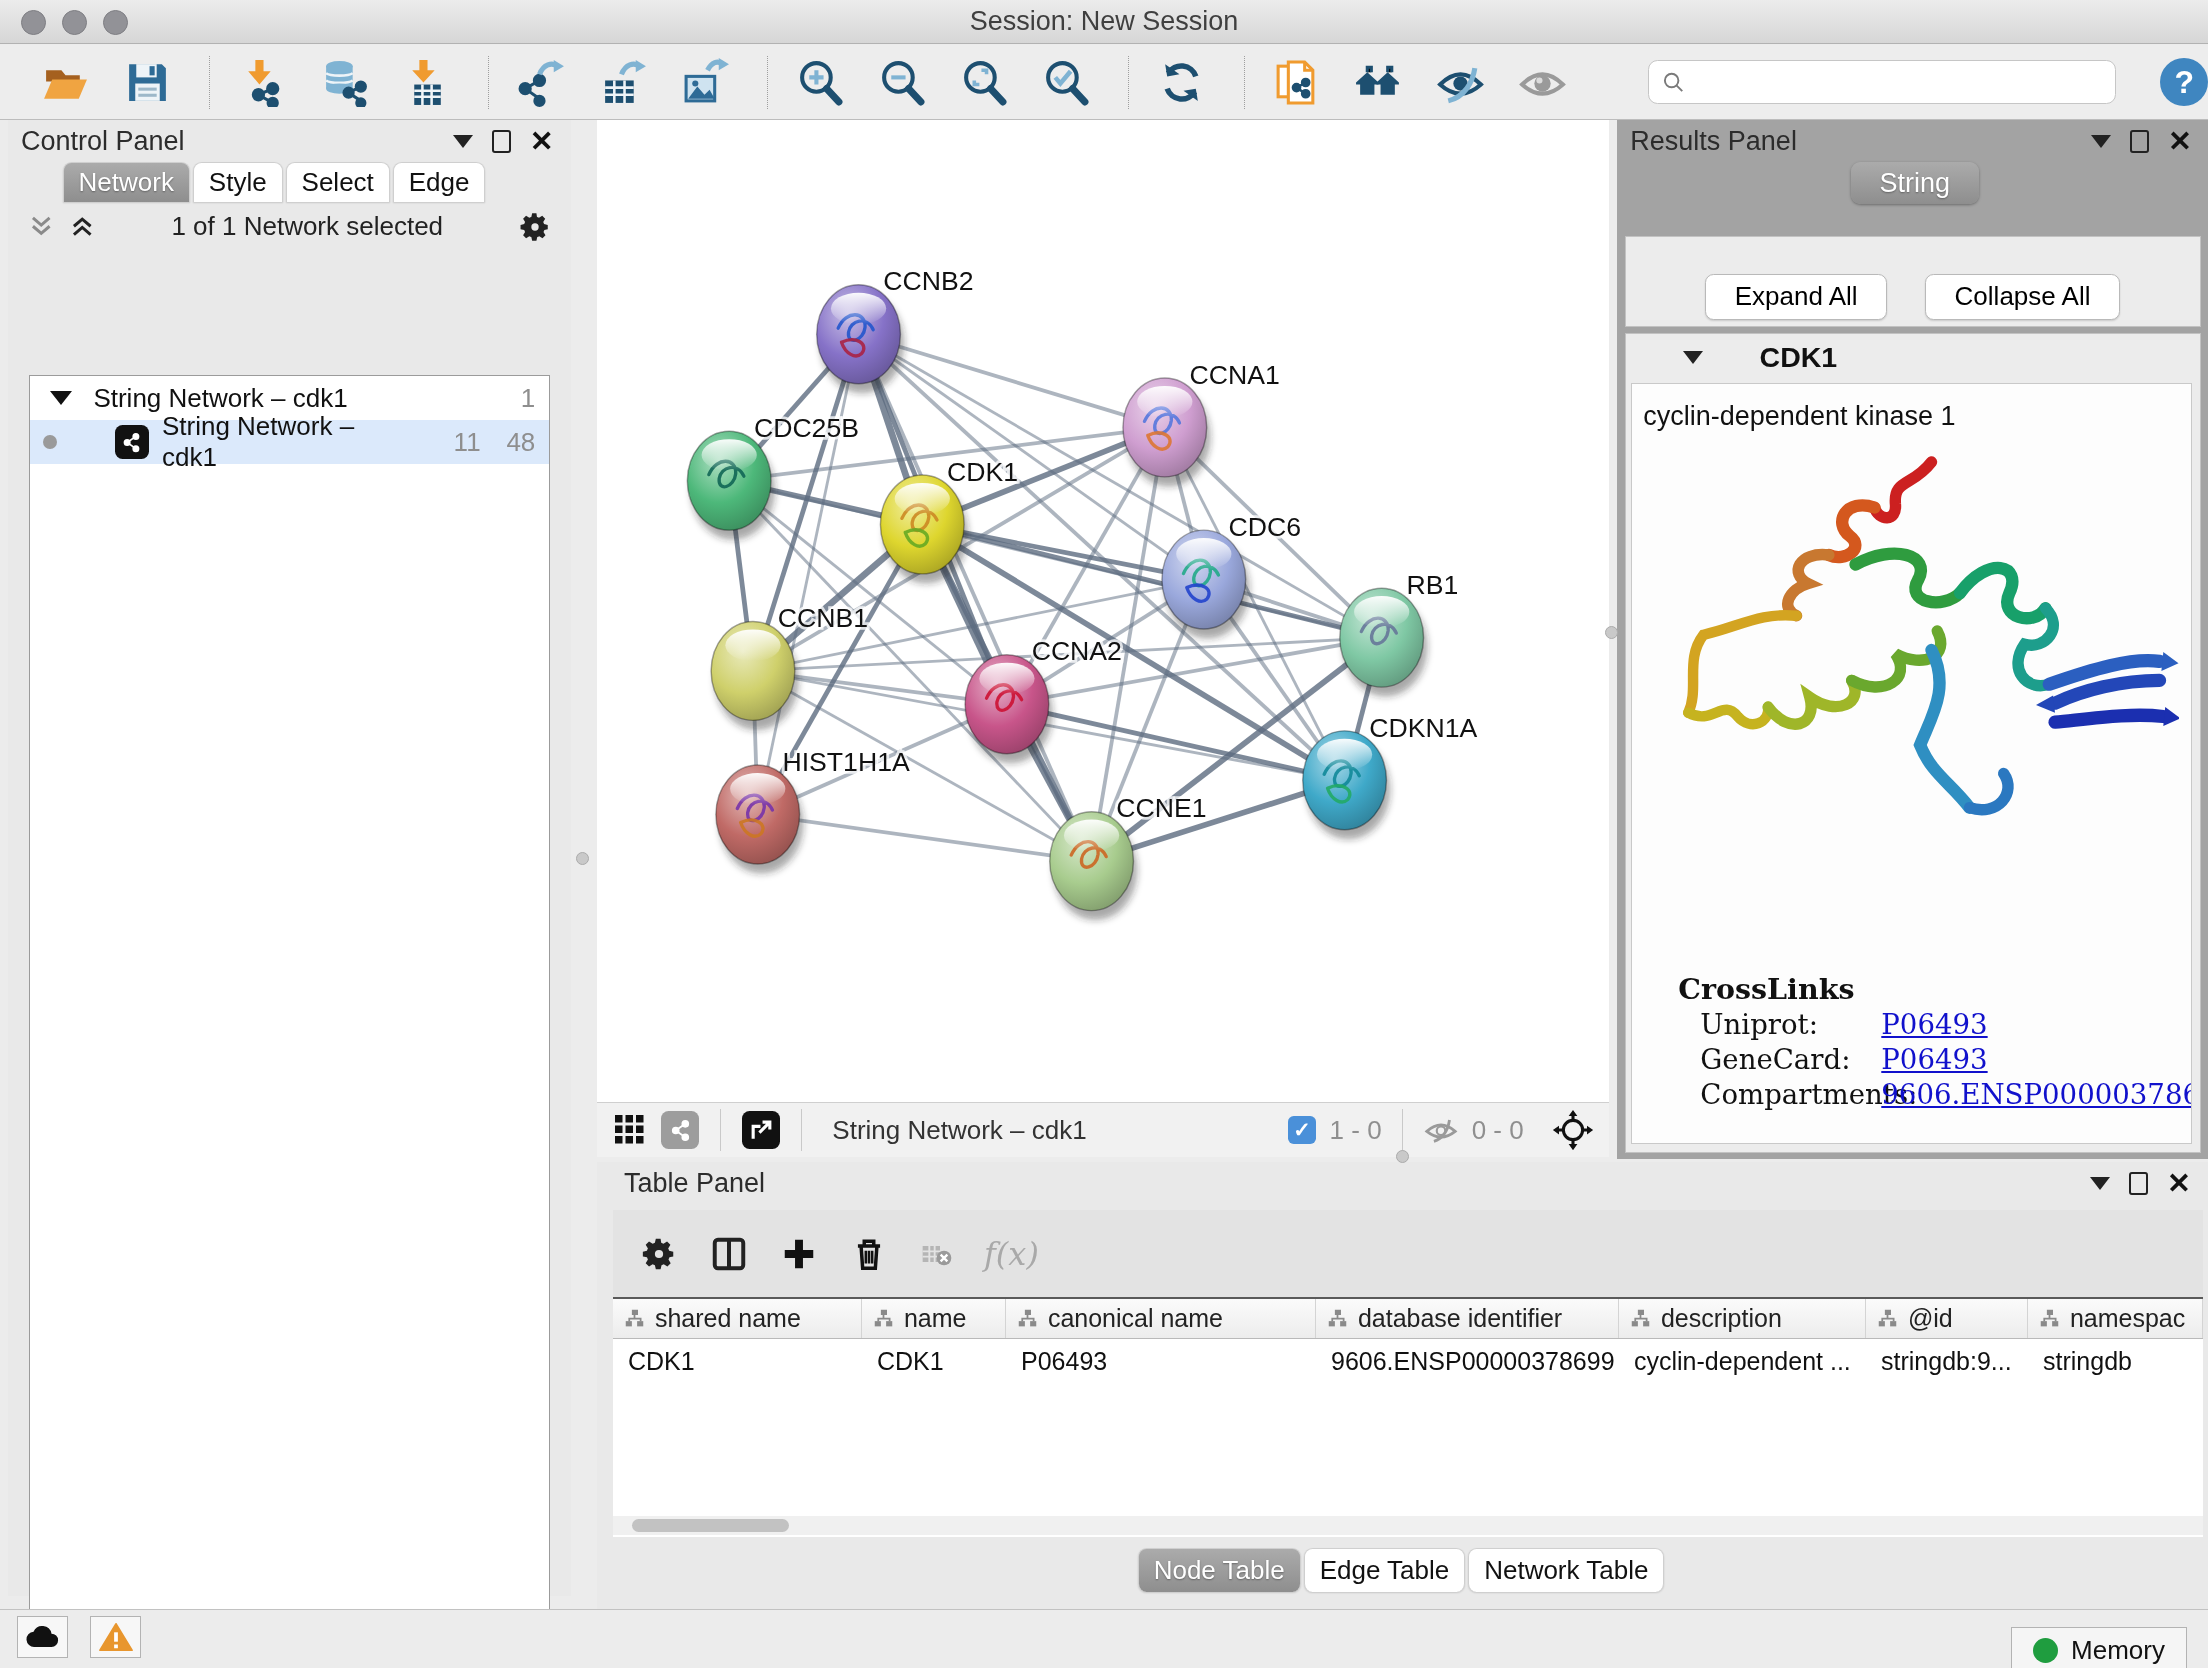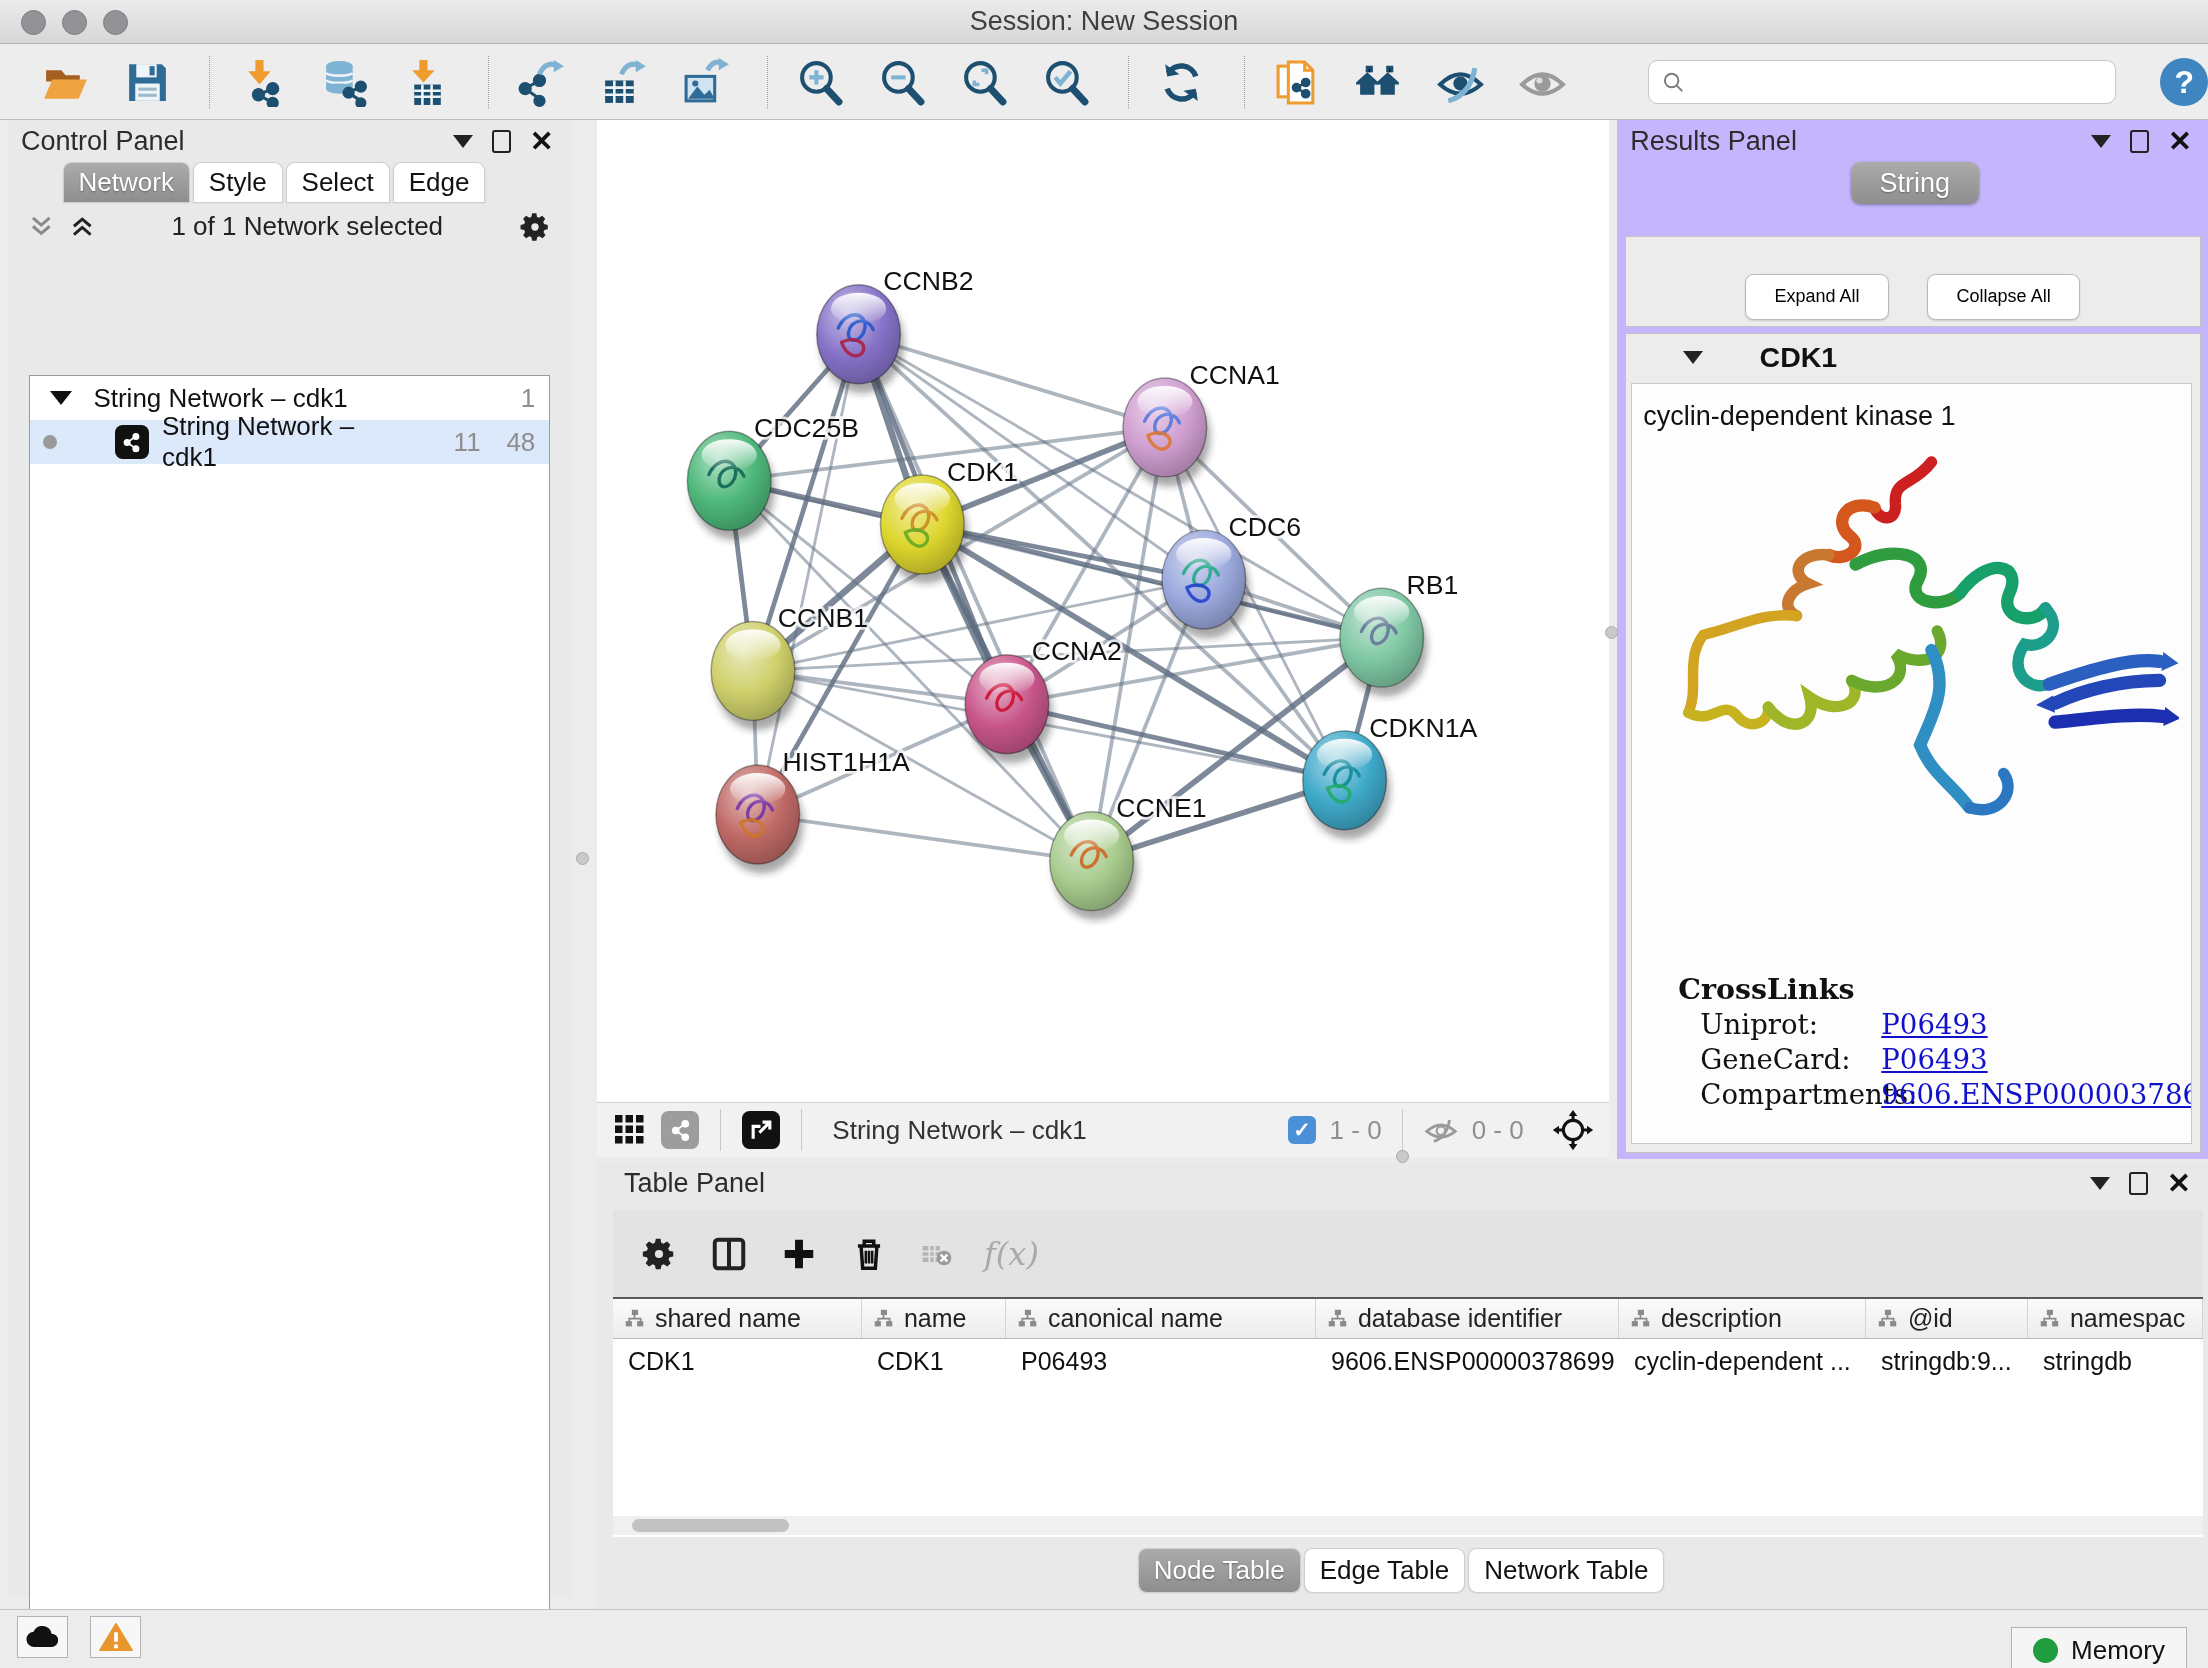--- a/index.html
+++ b/index.html
@@ -59,29 +59,29 @@
     border-top:1px solid #cfcfcf; display:flex; align-items:center; padding:0 15px; gap:13.3px; }
   .nf-sep { width:0; height:42px; border-left:1px solid #c9c9c9; margin:0 7.6px; }
   .nf-title { font-size:26px; color:#333; margin-left:9.5px; flex:1; }
   .nf-count { font-size:26px; color:#8f8f8f; }
   .nf-check { width:28.5px; height:28.5px; border-radius:5.7px; background:#4a90d9; color:#fff; font-size:21px; font-weight:bold;
     display:flex; align-items:center; justify-content:center; }
   .blackbtn { width:38px; height:38px; border-radius:7.6px; background:#111; display:flex; align-items:center; justify-content:center; }
   .graybtn  { width:38px; height:38px; border-radius:7.6px; background:#9d9d9d; display:flex; align-items:center; justify-content:center; }
 
   
-  .results-panel { position:absolute; left:1617px; top:120px; width:592px; height:1039px; background:#c4b5fd; }
+  .results-panel { position:absolute; left:1617px; top:120px; width:592px; height:1039px; background:#a3a3a3; }
   .rp-header { height:42px; display:flex; align-items:center; justify-content:space-between; padding:0 17px 0 13.3px; }
   .rp-tab { position:absolute; left:234px; top:42px; height:42px; padding:0 28.5px; border-radius:9.5px;
     background:linear-gradient(#ababab,#8e8e8e); color:#fff; font-size:27px; display:flex; align-items:center;
     box-shadow:0 1px 2.9px rgba(0,0,0,.35); text-shadow:0 1px 1.9px rgba(0,0,0,.35); }
   .rp-box1 { position:absolute; left:7.6px; top:116px; width:576px; height:91px; background:#ececec; border:1.9px solid #c2c2c2;
     display:flex; align-items:center; justify-content:center; gap:38px; }
   .rp-btn { height:46px; padding:0 28.5px; background:#fff; border:1px solid #b9b9b9; border-radius:8.6px;
-    font-size:18px; display:flex; align-items:center; box-shadow:0 1px 1.9px rgba(0,0,0,.15);margin-top:30px; }
+    font-size:26px; display:flex; align-items:center; box-shadow:0 1px 1.9px rgba(0,0,0,.15);margin-top:30px; }
   .rp-box2 { position:absolute; left:7.6px; top:213px; width:576px; height:820px; background:#ececec; border:1.9px solid #c2c2c2; }
   .rp-sec-head { height:46px; display:flex; align-items:center; gap:57px; padding-left:57px; }
   .rp-gene { font-size:28.5px; font-weight:bold; color:#111; }
   .rp-content { position:absolute; left:5.7px; top:49px; width:561px; height:761px; background:#fdfdfd; border:1px solid #c9c9c9; overflow:hidden; }
   .rp-desc { font-size:27px; color:#111; padding:17px 0 0 11px; }
   .xl-wrap { position:absolute; left:0px; top:588px; width:561px; font-family:"DejaVu Serif",serif; }
   .xl-title { font-size:28.5px; font-weight:bold; color:#111; padding-left:46px; }
   .xl-row { display:flex; font-size:27.6px; margin-top:2px; padding-left:68px; }
   .xl-label { width:181px; color:#111; }
   .xl-link { text-decoration:underline; }

